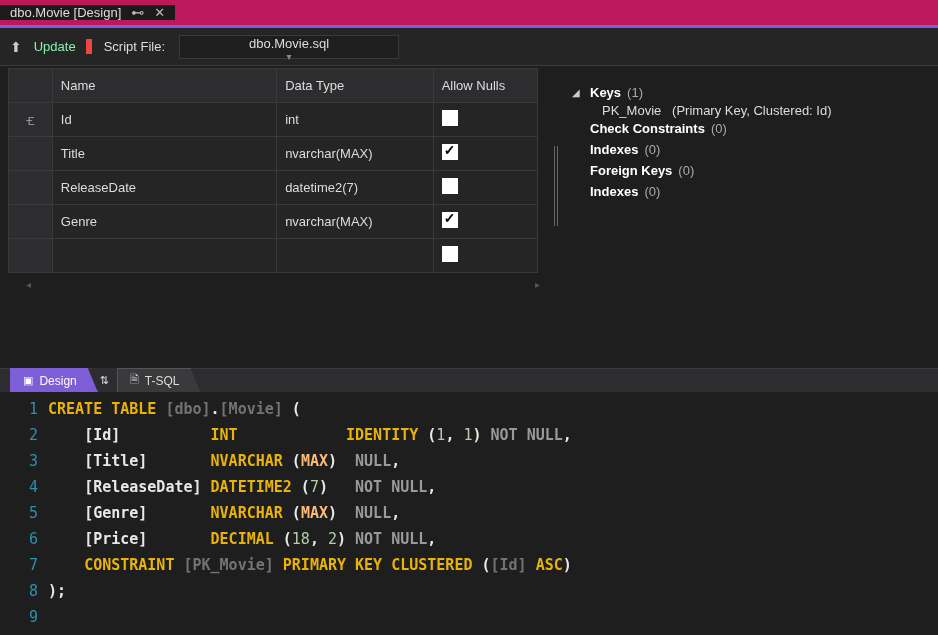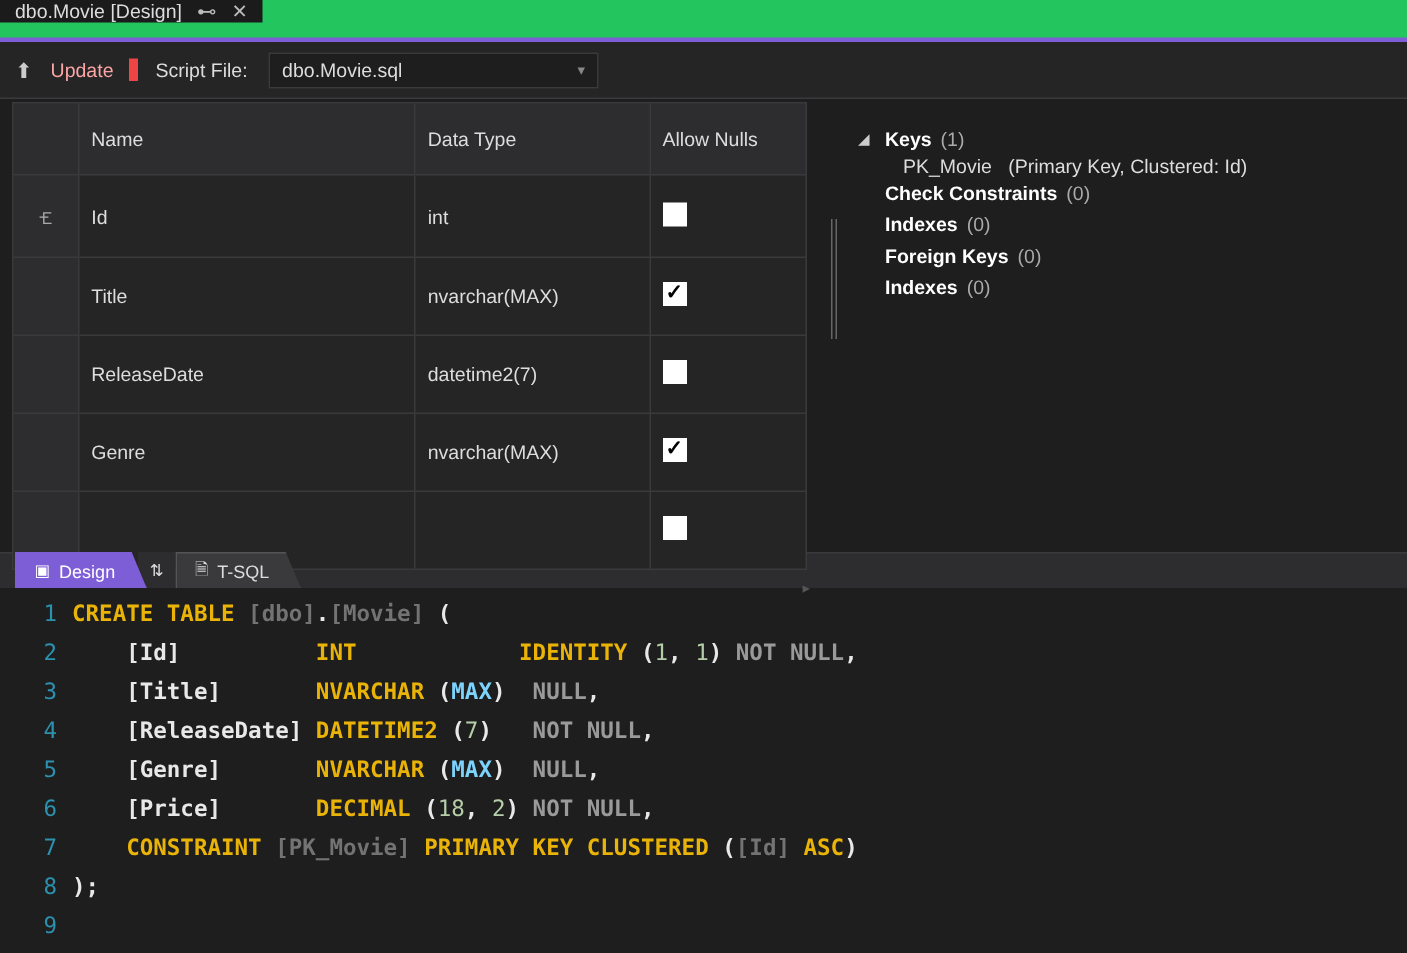--- a/index.html
+++ b/index.html
@@ -7,23 +7,23 @@
     background: #1e1e1e;
     color: #ccc;
     font-family: "Segoe UI", Tahoma, sans-serif;
     font-size: 13px;
     width: 938px;
     height: 635px;
     overflow: hidden;
   }
   .tab-bar {
     height: 28px;
-    background: #22c55e;
-    display: flex;
-    align-items: flex-start;
+    background: #be185d;
+    display: flex;
+    align-items: center;
     border-bottom: 3px solid #7e5ed6;
   }
   .tab {
     background: #1b1b1c;
     color: #ddd;
     padding: 0 10px;
     display: flex;
     align-items: center;
     gap: 10px;
     font-size: 13px;
@@ -35,52 +35,53 @@
   .toolbar {
     height: 38px;
     background: #252526;
     border-bottom: 1px solid #3a3a3d;
     display: flex;
     align-items: center;
     padding: 0 10px;
     gap: 8px;
   }
   .toolbar .up-arrow { color: #ccc; font-size: 14px; margin-right:4px;}
-  .toolbar .update { color: #fca5a5; padding-right: 10px; border-right: 6px solid #ef4444;}
+  .toolbar .update { color: #86efac; padding-right: 10px; border-right: 6px solid #ef4444;}
   .toolbar .label { color: #ddd; margin-left:4px;}
   .scriptfile {
     background: #1e1e1e;
     border: 1px solid #3a3a3d;
     height: 24px;
     min-width: 220px;
     margin-left: 6px;
     padding: 0 8px;
     display: flex;
     align-items: center;
     justify-content: space-between;
     color: #ddd;
+    flex-direction: column;
   }
   .scriptfile .chev { color:#888; font-size:10px;}
   .main-split {
     display: flex;
     height: 302px;
     background: #1e1e1e;
   }
   .grid-area {
     flex: 0 0 550px;
     padding: 2px 0 0 8px;
   }
   table.design-grid {
     border-collapse: collapse;
     width: 530px;
     background: #252526;
   }
   table.design-grid th, table.design-grid td {
     border: 1px solid #3a3a3d;
-    padding: 16px 8px;
+    padding: 2px 8px;
     text-align: left;
     color: #ddd;
     font-weight: normal;
     height: 34px;
   }
   table.design-grid th {
     background: #2d2d30;
     color: #ddd;
   }
   .rowhead {
@@ -200,21 +201,21 @@
   .gutter div { color:#2b91af;}
   .lineno { color:#2b91af; }
   .code {
     padding: 4px 0 0 0;
     white-space: pre;
     color: #d4d4d4;
   }
   .kw { color:#eab308; font-weight:bold;}
   .name { color:#737373; font-weight:bold;}
   .num { color:#b5cea8;}
-  .pink { color:#7dd3fc; font-weight:bold;text-align:center;}
+  .pink { color:#fdba74; font-weight:bold;text-align:center;}
   .gray { color:#9a9a9a; font-weight:bold;}
   .white { color:#e8e8e8; font-weight:bold;}
 </style>
 </head>
 <body>
 
 <div class="tab-bar">
   <div class="tab">
     <span>dbo.Movie [Design]</span>
     <span class="pin">⊷</span>

